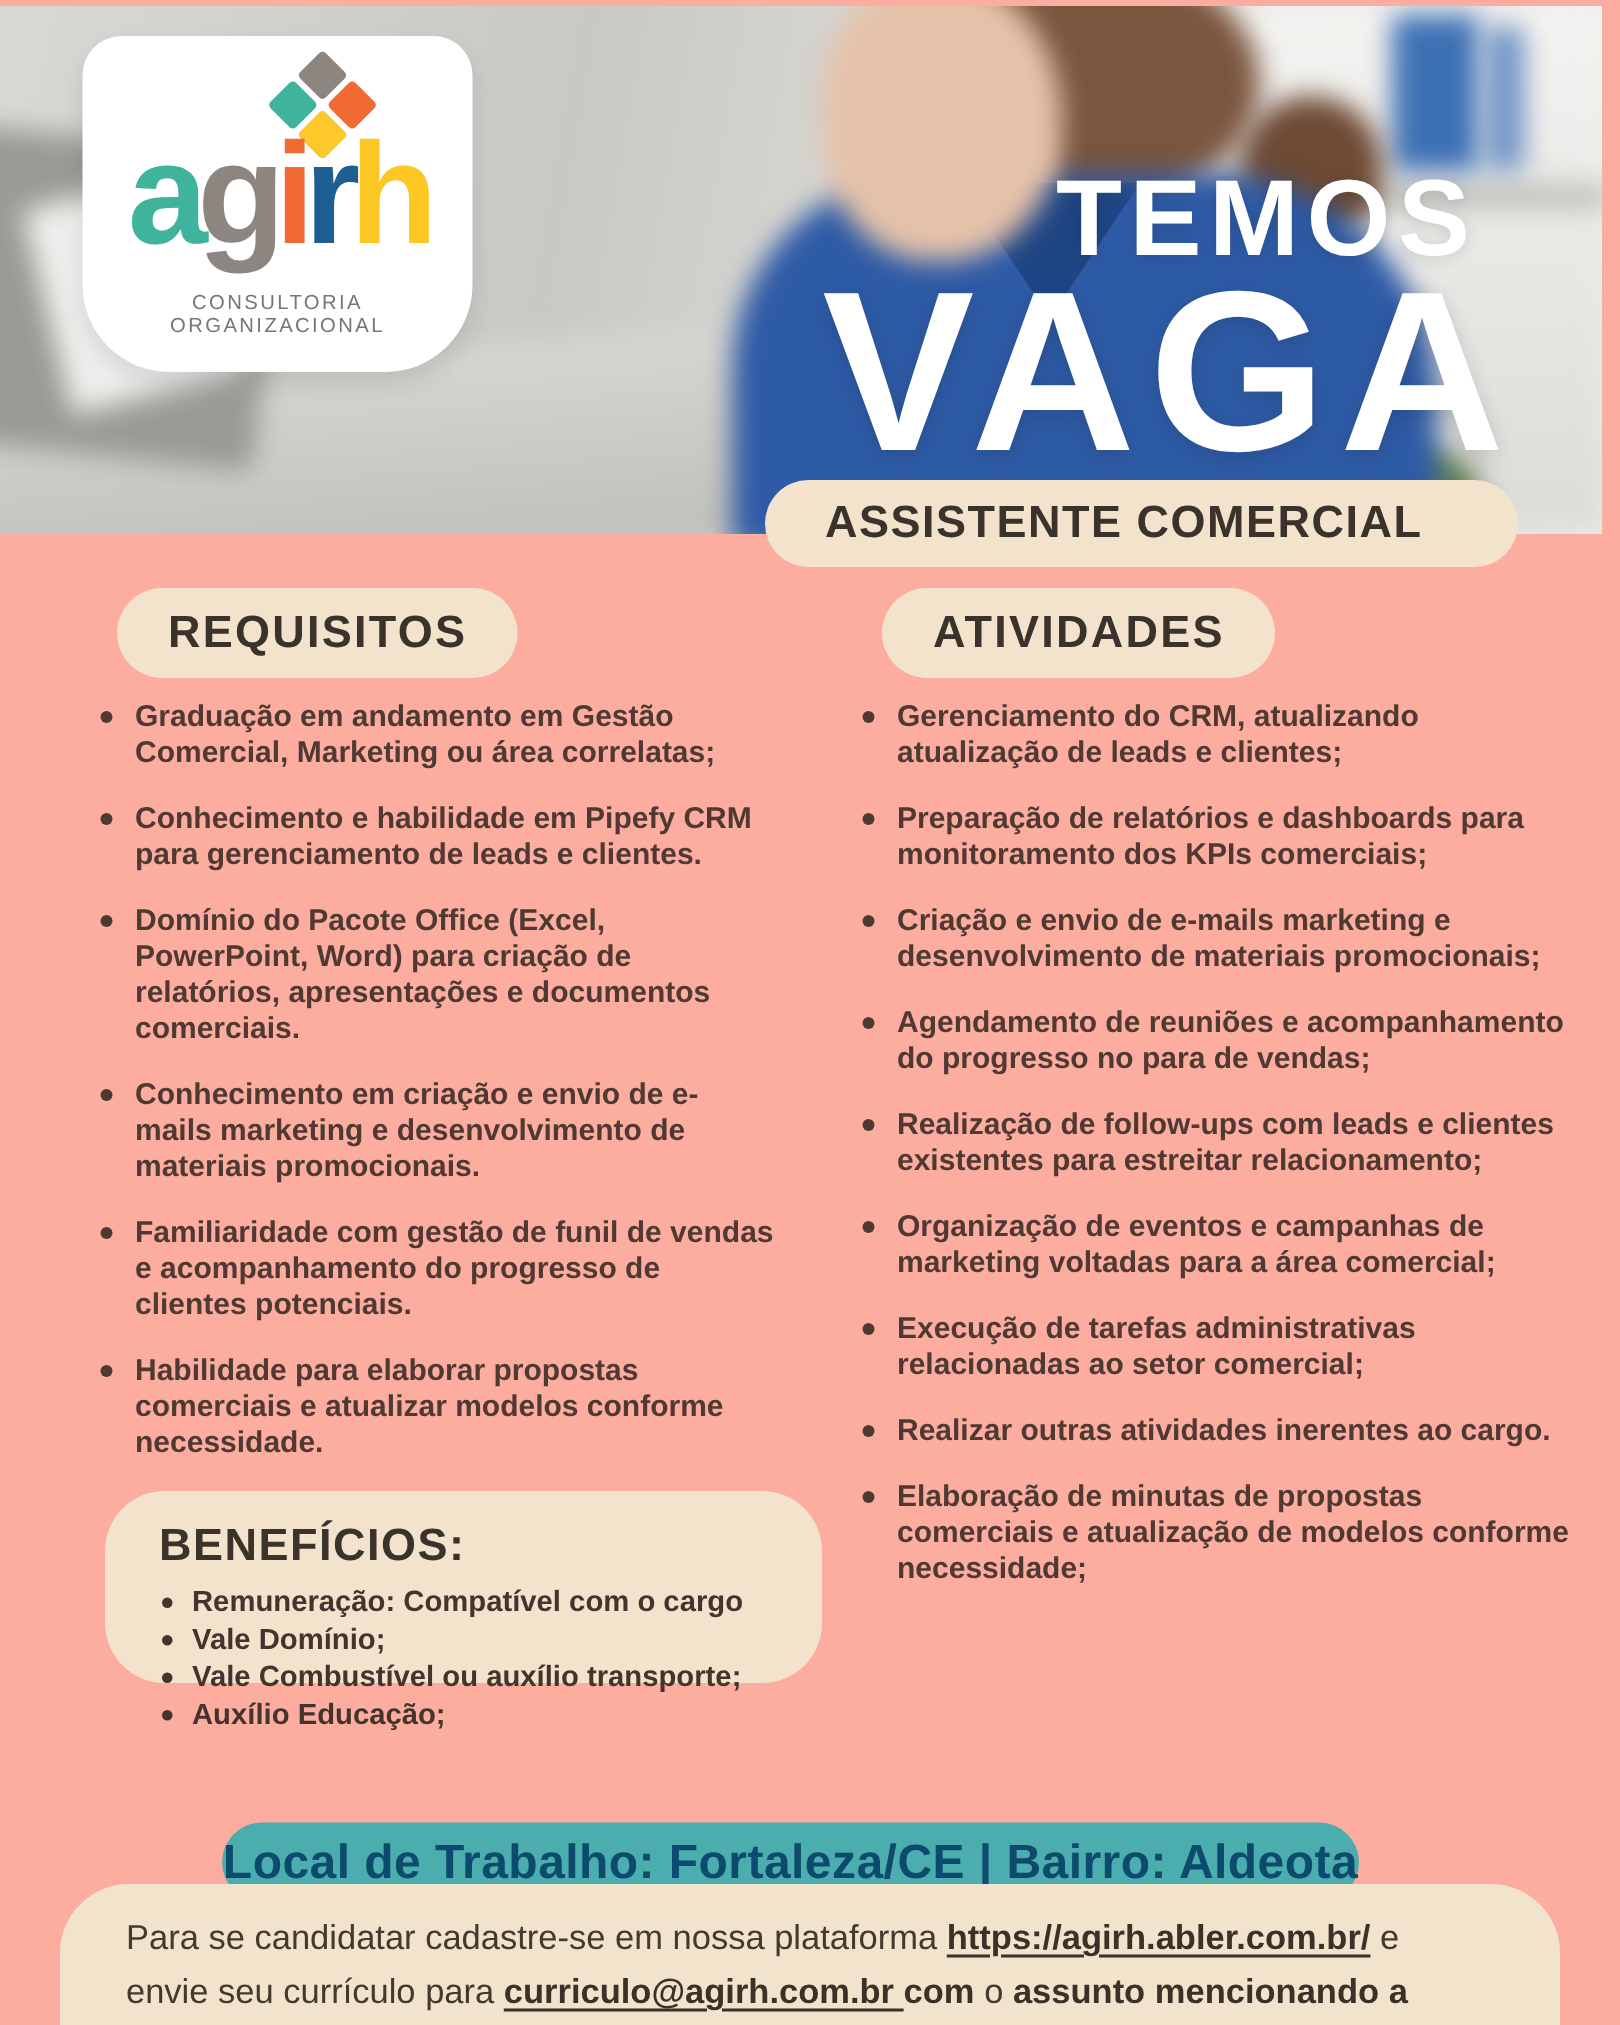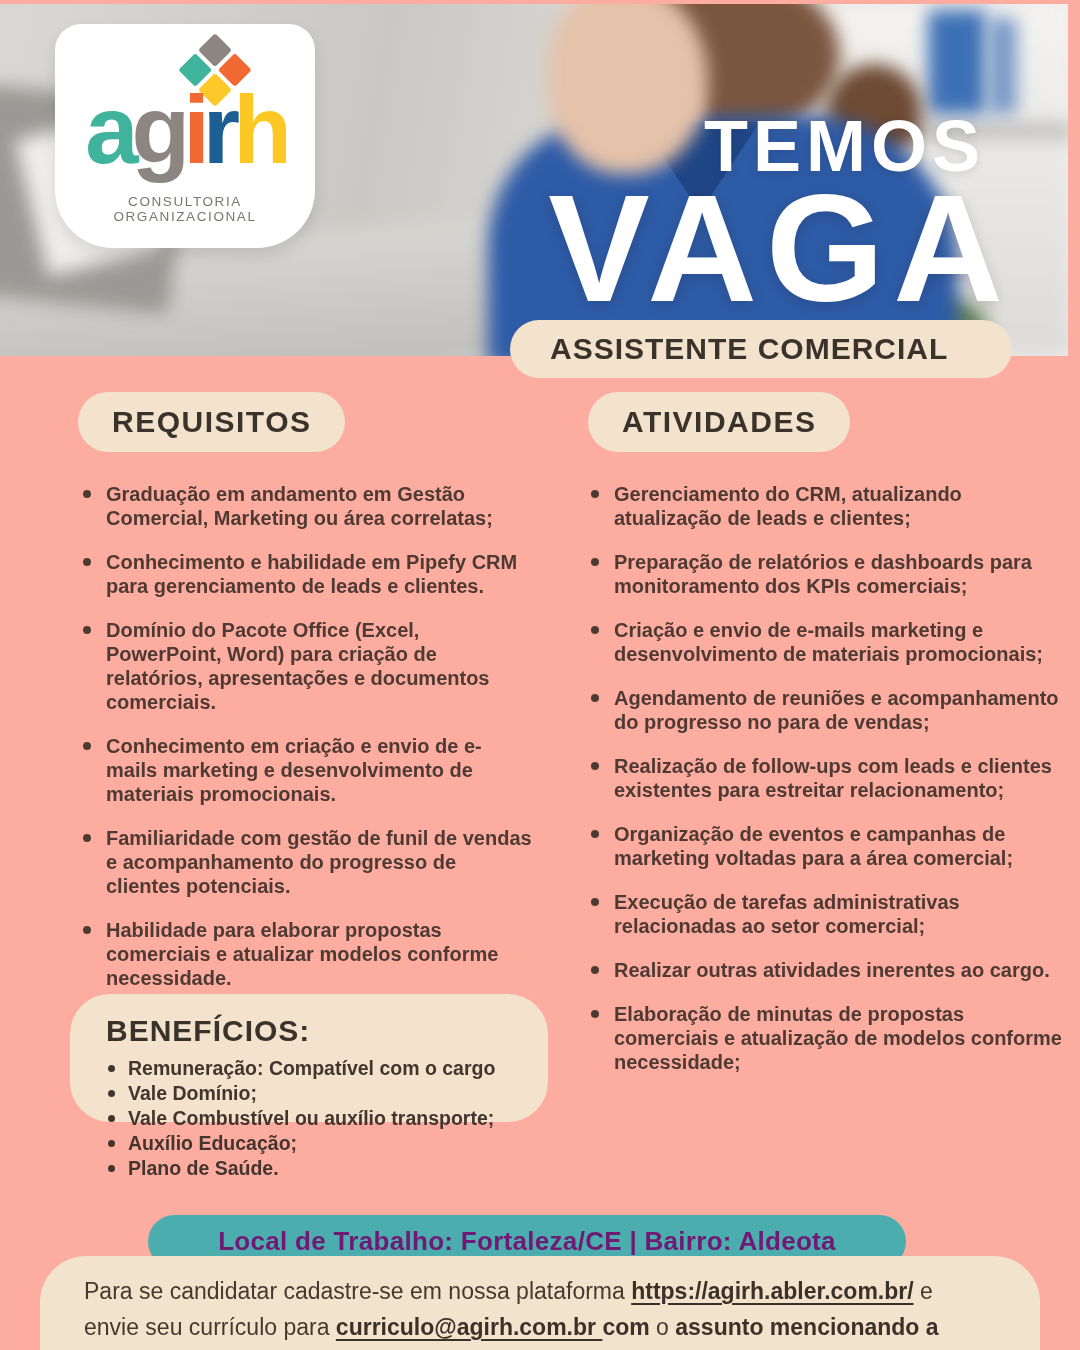--- a/index.html
+++ b/index.html
@@ -64,21 +64,21 @@
     font-size:30px;font-weight:800;letter-spacing:1px;color:#3a332c;
   }
   
   .pill{
     position:absolute;background:#f3e3cd;border-radius:34px;
     padding:13px 34px;font-size:30px;font-weight:800;letter-spacing:1.5px;color:#3a332c;
   }
   .pill-requisitos{left:78px;top:392px;}
   .pill-atividades{left:588px;top:392px;}
   
-  ul.bullets{position:absolute;margin:16px;padding:0;list-style:none;}
+  ul.bullets{position:absolute;margin:0;padding:0;list-style:none;}
   ul.bullets li{
     position:relative;padding-left:26px;margin-bottom:20px;
     font-size:20px;line-height:24px;font-weight:700;color:#4f3a33;
   }
   ul.bullets li::before{
     content:"";position:absolute;left:3px;top:8px;width:8px;height:8px;border-radius:50%;background:#4f3a33;
   }
   .list-requisitos{left:64px;top:466px;width:452px;}
   .list-atividades{left:572px;top:466px;width:482px;}
   
@@ -91,21 +91,21 @@
   ul.benefits-list li{
     position:relative;padding-left:24px;font-size:19.5px;line-height:25px;font-weight:700;color:#43352e;
   }
   ul.benefits-list li::before{
     content:"";position:absolute;left:4px;top:9px;width:7px;height:7px;border-radius:50%;background:#43352e;
   }
   
   .location-banner{
     position:absolute;left:148px;top:1215px;width:758px;height:53px;
     background:#4badad;border-radius:28px;display:flex;align-items:center;justify-content:center;
-    font-size:26px;font-weight:700;color:#701a75;letter-spacing:.3px;
+    font-size:32px;font-weight:700;color:#0c4a6e;letter-spacing:.3px;
   }
   
   .footer-card{
     position:absolute;left:40px;top:1256px;width:1000px;height:94px;
     background:#f2e3cd;border-radius:46px 46px 0 0;box-sizing:border-box;
     padding:17px 46px 0 44px;
     font-size:23px;line-height:36px;color:#45392e;font-weight:400;
   }
   .seg-regular{font-weight:400;}
   .seg-bold{font-weight:700;color:#3c3128;}
@@ -172,21 +172,20 @@
       <li>Elaboração de minutas de propostas comerciais e atualização de modelos conforme necessidade;</li>
     </ul>
 
   <div class="benefits-card">
     <div class="benefits-title">BENEFÍCIOS:</div>
     <ul class="benefits-list">
         <li>Remuneração: Compatível com o cargo</li>
         <li>Vale Domínio;</li>
         <li>Vale Combustível ou auxílio transporte;</li>
         <li>Auxílio Educação;</li>
-        <li>Plano de Saúde.</li>
       </ul>
   </div>
 
   <div class="location-banner">Local de Trabalho: Fortaleza/CE | Bairro: Aldeota</div>
 
   <div class="footer-card">
     <span><span class="seg-regular">Para se candidatar cadastre-se em nossa plataforma </span><span class="seg-link">https://agirh.abler.com.br/</span><span class="seg-regular"> e envie seu currículo para </span><span class="seg-link">curriculo@agirh.com.br </span><span class="seg-bold">com</span><span class="seg-regular"> o </span><span class="seg-bold">assunto mencionando a vaga pretendida</span></span>
   </div>
 
 </div>

